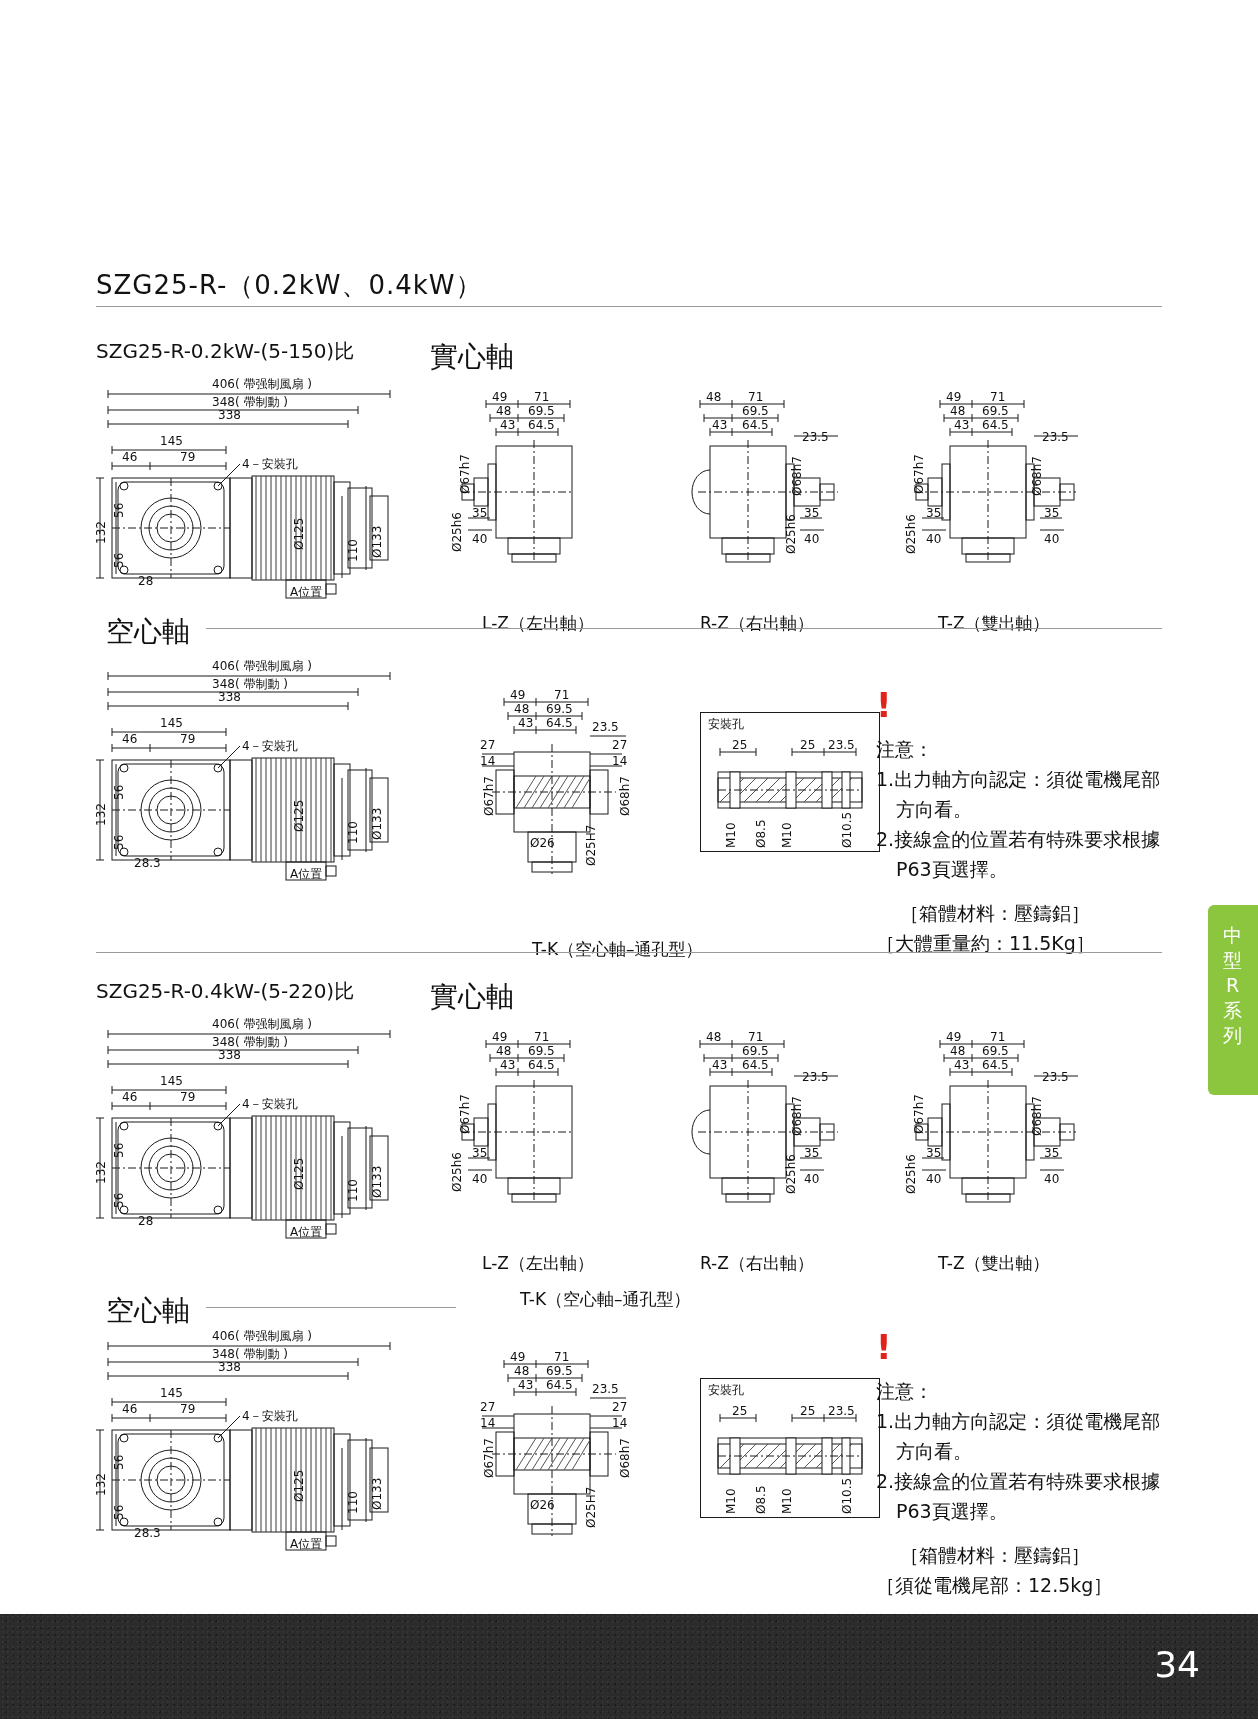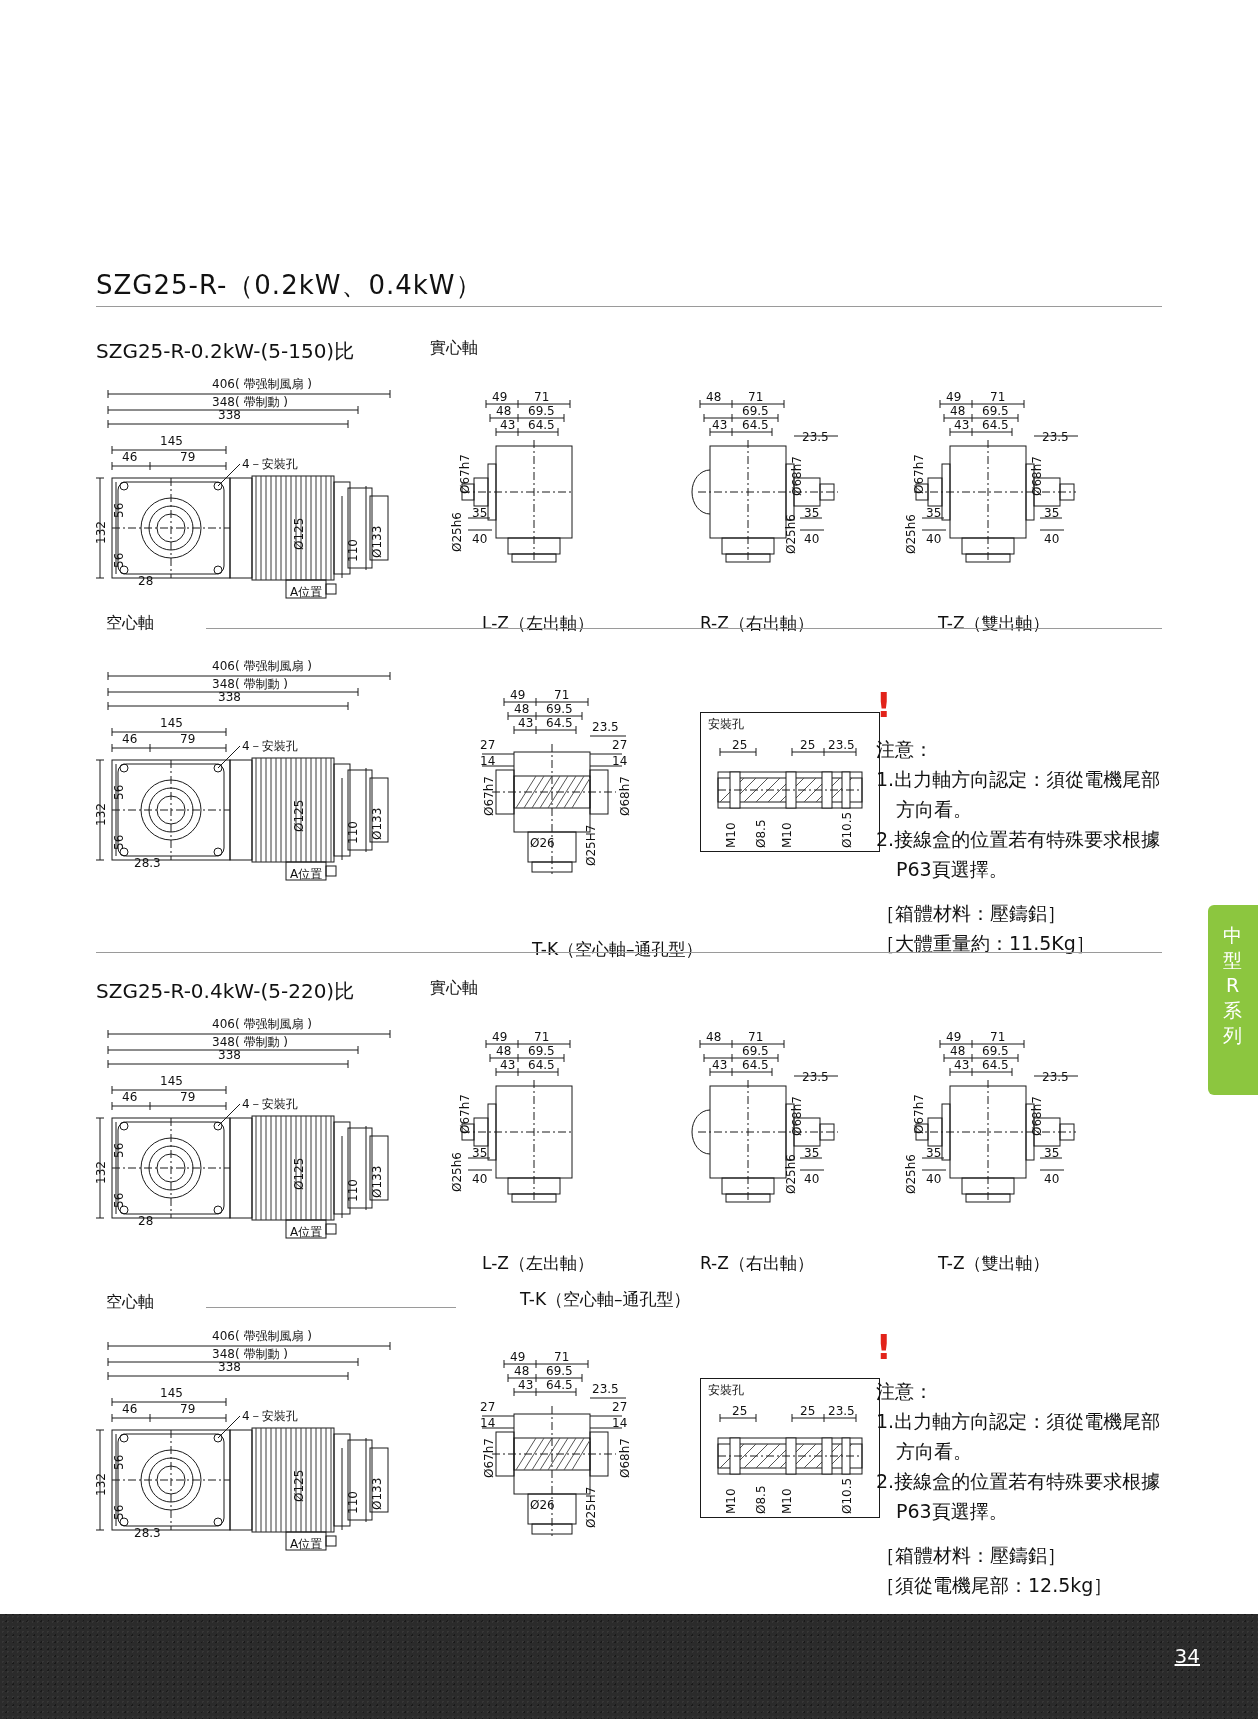--- a/index.html
+++ b/index.html
@@ -37,21 +37,21 @@
   .logo-text .d-green{ color:#5aa31a; }
   .logo-cn { position:absolute; left:300px; top:28px; font-size:30px; font-weight:bold; color:#111;
      font-family:"DejaVu Sans", sans-serif; }
 
   
   .h1 { position:absolute; left:96px; top:268px; font-size:26px; letter-spacing:1px;
         font-family:"DejaVu Sans", sans-serif; }
   .rule { position:absolute; height:1px; background:#9a9a9a; }
 
   .h2 { position:absolute; font-size:20px; font-family:"DejaVu Sans", sans-serif; white-space:nowrap;}
-  .h3 { position:absolute; font-size:16px; font-family:Liberation Serif, serif; }
+  .h3 { position:absolute; font-size:28px; font-family:Liberation Serif, serif; }
 
   
   .side-tab {
     position:absolute; right:0px; top:905px; width:50px; height:190px;
     background:#8cc63f; border-radius:6px 0 0 6px;
     color:#fff; font-size:19px; line-height:25px; text-align:center; padding-top:18px;
     font-family:"DejaVu Sans", sans-serif;
     letter-spacing:1px;
   }
 
@@ -59,32 +59,32 @@
   .footer { position:absolute; left:0; bottom:0; width:100%; height:105px;
     background:#2b2b2b;
     background-image:
       radial-gradient(rgba(255,255,255,.06) 1px, transparent 1px),
       radial-gradient(rgba(0,0,0,.4) 1px, transparent 1px);
     background-size:5px 5px, 7px 7px;
     background-position:0 0, 3px 4px;
   }
   .footer .url { position:absolute; left:0; right:0; top:36px; text-align:center; color:#fff; font-size:24px;
      font-family:"DejaVu Sans", sans-serif; }
-  .footer .pg { position:absolute; right:58px; top:30px; color:#fff; font-size:20px;
-     font-family:"DejaVu Sans", sans-serif;text-decoration:underline;}
+  .footer .pg { position:absolute; right:58px; top:30px; color:#fff; font-size:36px;
+     font-family:"DejaVu Sans", sans-serif;}
 
   
   .note { position:absolute; font-size:19px; line-height:30px; font-family:"DejaVu Sans", sans-serif; }
   .note .bang {
     display:block; width:18px; height:40px; margin-bottom:6px;
     color:#e2231a; font-size:34px; font-weight:bold; line-height:34px;
   }
   .note p { margin:0; white-space:nowrap; }
   .note .ind { padding-left:20px; }
-  .note .brk { margin-top:14px; }
+  .note .brk { margin-top:14px;margin-left:24px; }
 
   
   .dwg { position:absolute; }
   .box { position:absolute; border:1px solid #1a1a1a; }
   .dim { position:absolute; font-size:12px; font-family:"DejaVu Sans", sans-serif; white-space:nowrap; color:#111;}
   .dim.vert { transform:rotate(-90deg); transform-origin:left top; }
   .cap { position:absolute; font-size:17px; font-family:"DejaVu Sans", sans-serif; white-space:nowrap; }
   svg.dwgsvg{ position:absolute; left:0; top:0; overflow:visible; }
 </style>
 </head>

